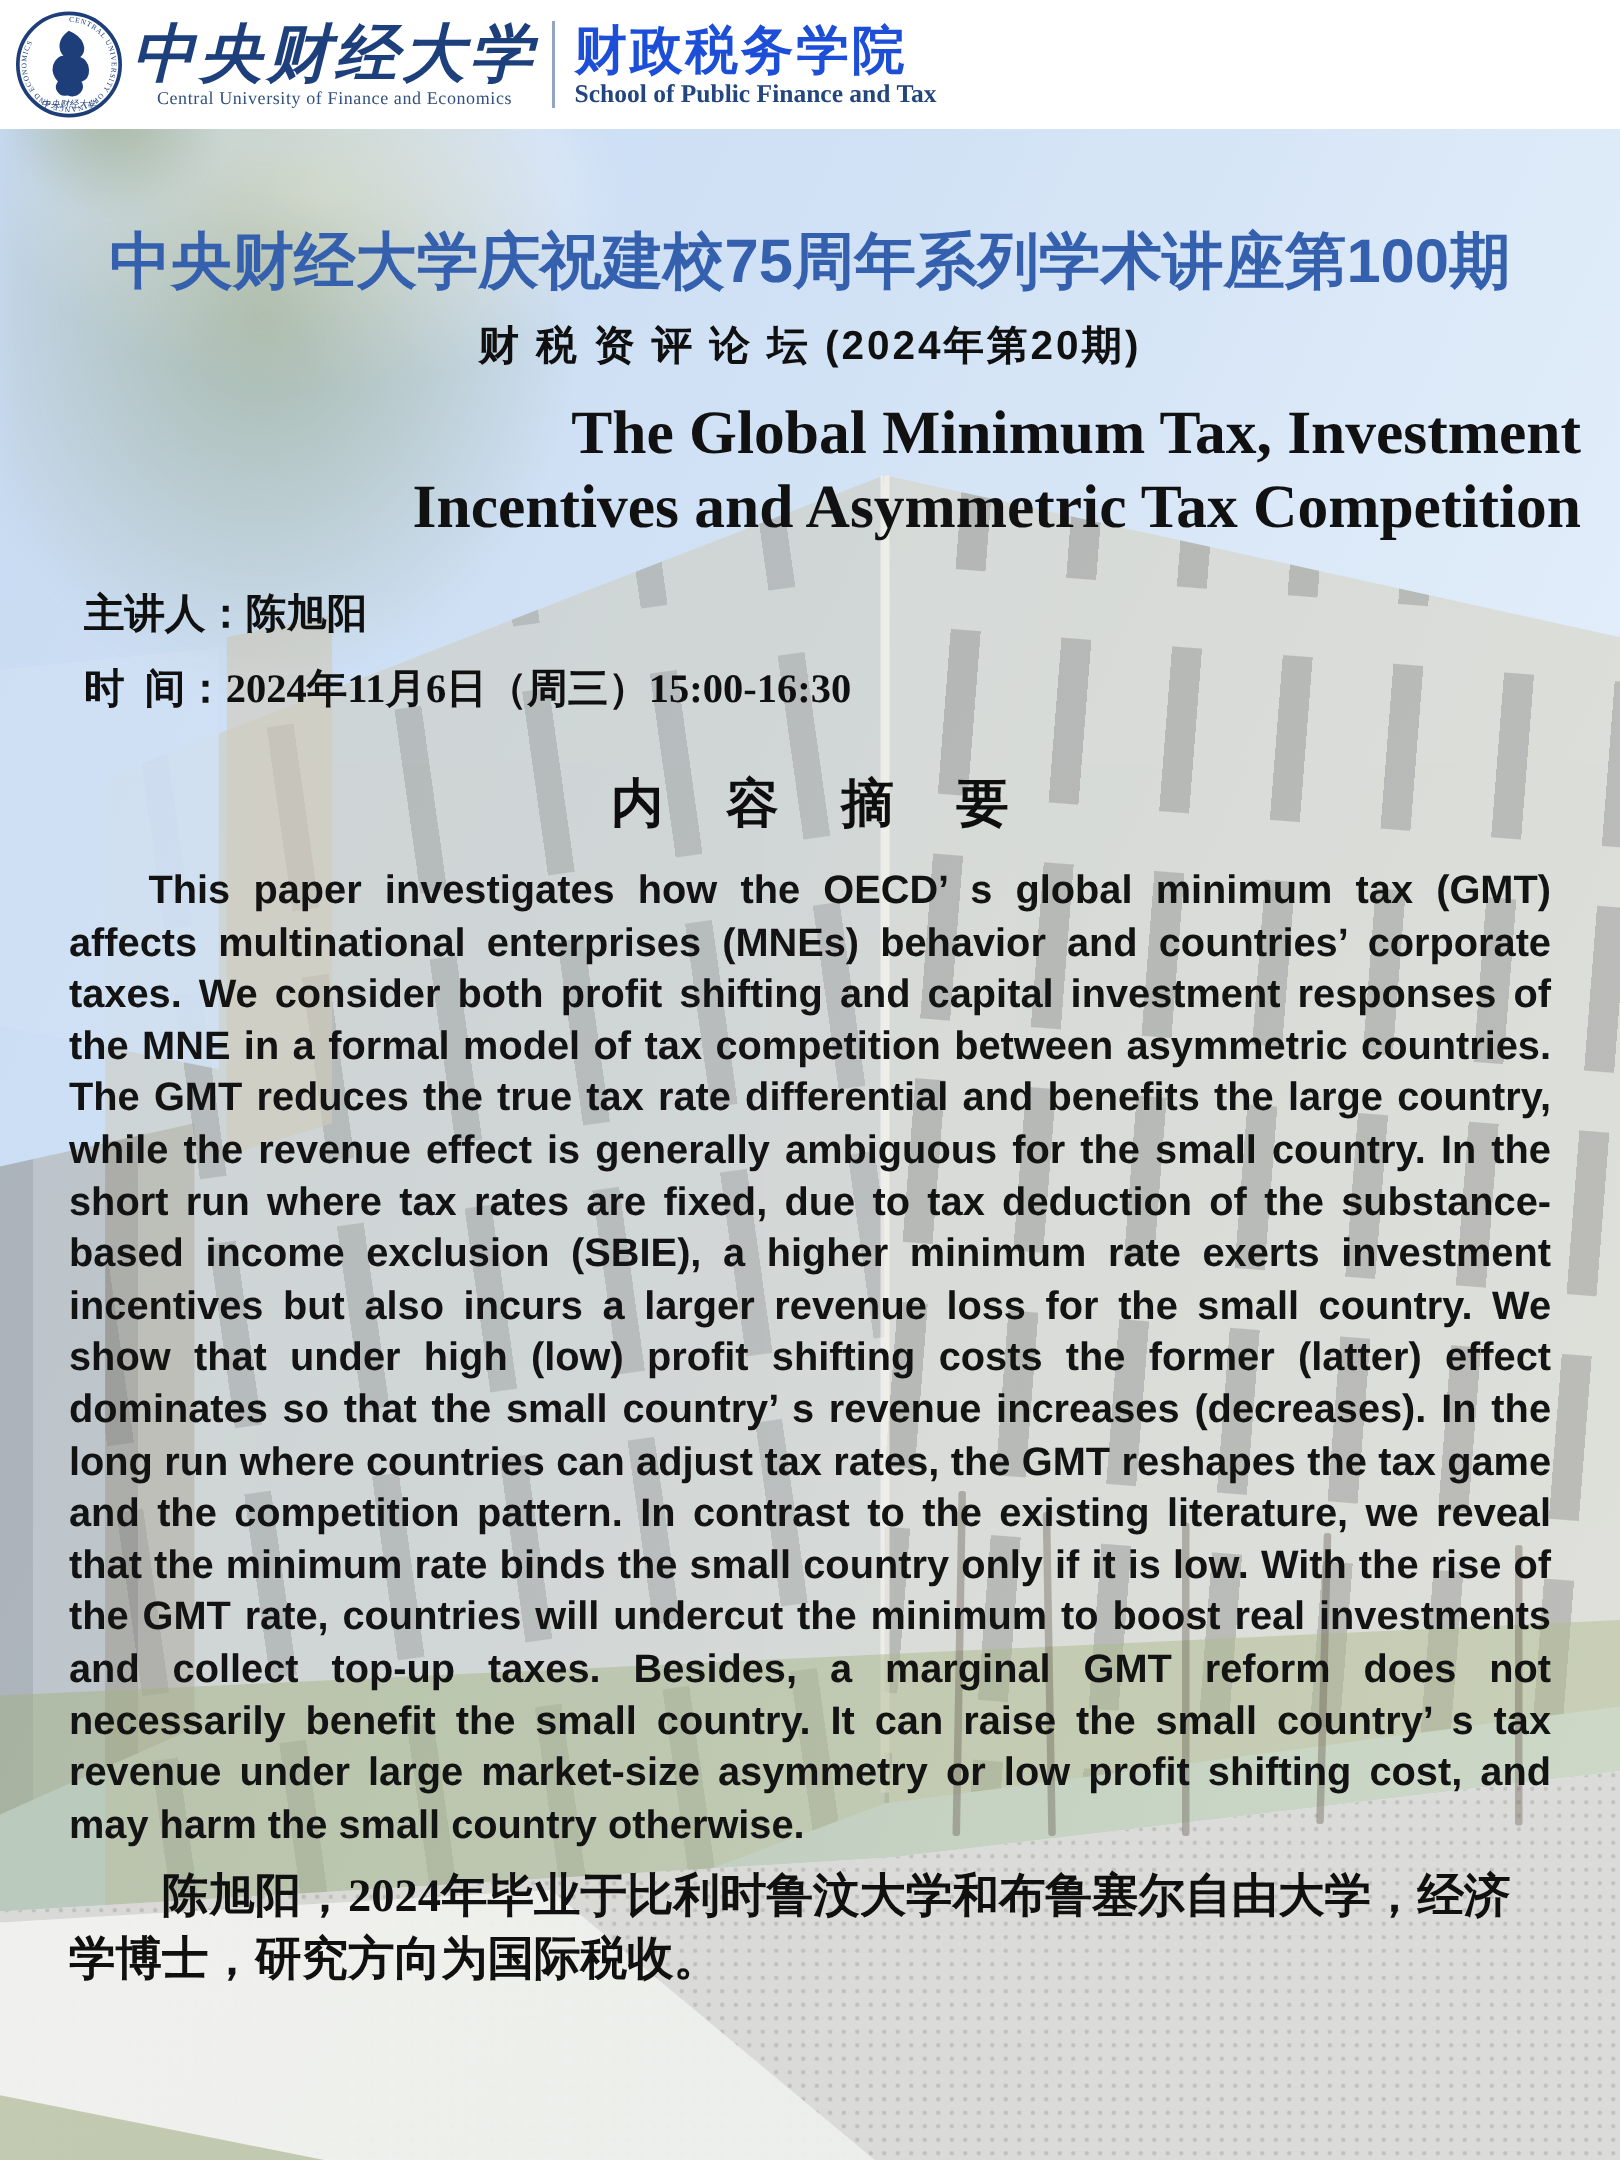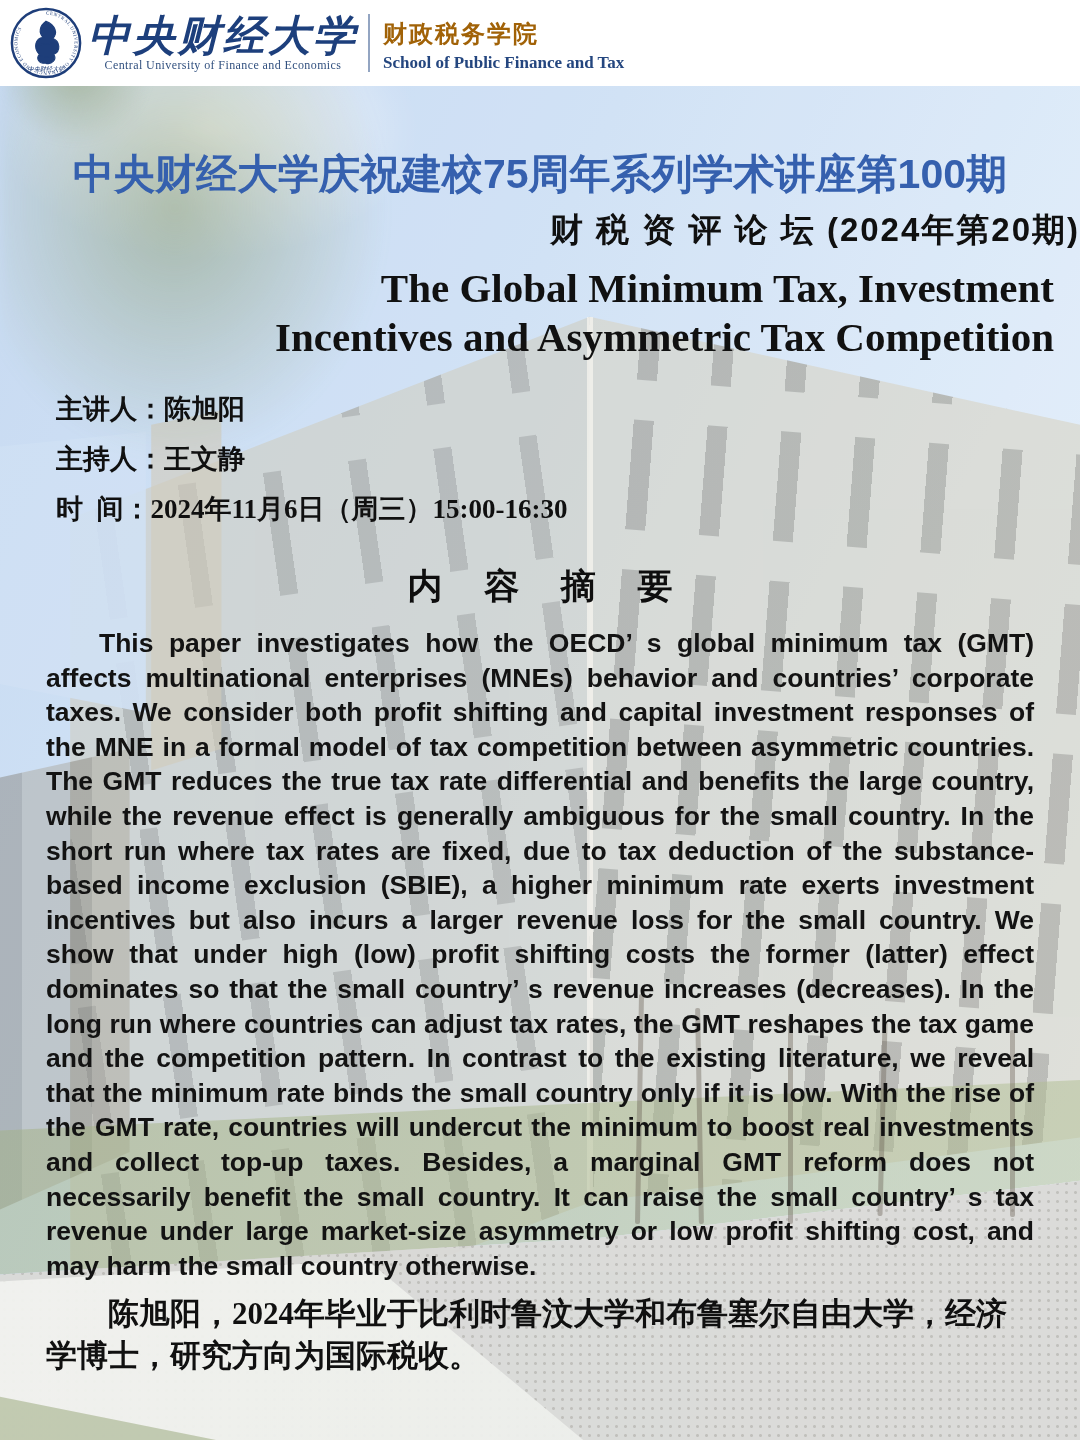--- a/index.html
+++ b/index.html
@@ -59,27 +59,27 @@
   .content{position:absolute;inset:0;z-index:1;}
   .header{height:86px;background:#fff;display:flex;align-items:center;padding-left:10px;box-sizing:border-box;}
   .logo{width:72px;height:72px;flex:0 0 auto;}
   .uni-block{margin-left:6px;text-align:center;}
   .uni-cn{font-size:42px;line-height:44px;font-weight:bold;font-style:italic;color:#1d3f7c;
     letter-spacing:3px;font-family:"DejaVu Serif",serif;}
   .uni-en{font-size:12px;line-height:14px;color:#31507f;letter-spacing:.4px;
     font-family:"Liberation Serif",serif;}
   .divider{width:2px;height:58px;background:#93a5c2;margin:0 13px 0 10px;}
   .school-block{padding-top:2px;}
-  .school-cn{font-size:24px;line-height:38px;font-weight:800;color:#a16207;letter-spacing:2px;
+  .school-cn{font-size:35px;line-height:38px;font-weight:800;color:#1d4ed8;letter-spacing:2px;
     font-family:"Liberation Sans","DejaVu Sans",sans-serif;}
   .school-en{font-size:17px;line-height:20px;font-weight:bold;color:#24467f;
     font-family:"Liberation Serif",serif;}
   .series-title{margin-top:62px;text-align:center;font-size:41px;line-height:52px;font-weight:bold;
     color:#3560ae;font-family:"Liberation Sans","DejaVu Sans",sans-serif;}
-  .forum-title{margin-top:8px;text-align:right;font-size:33px;line-height:44px;font-weight:bold;
+  .forum-title{margin-top:8px;text-align:center;font-size:27px;line-height:44px;font-weight:bold;
     color:#101010;letter-spacing:2px;font-family:"Liberation Sans","DejaVu Sans",sans-serif;}
   .lecture-title{margin:12px 26px 0;text-align:right;font-size:41px;line-height:49px;font-weight:bold;
     color:#111;font-family:"Liberation Serif","DejaVu Serif",serif;}
   .info{margin:22px 0 0 56px;}
   .info-row{font-size:27px;line-height:50px;font-weight:bold;color:#101010;
     font-family:"Liberation Serif","DejaVu Serif",serif;}
   .info-label{white-space:pre;}
   .abstract-heading{margin-top:30px;text-align:center;font-size:35px;line-height:44px;font-weight:bold;
     color:#0e0e0e;letter-spacing:16px;text-indent:16px;
     font-family:"Liberation Sans","DejaVu Sans",sans-serif;}
@@ -148,21 +148,20 @@
     </header>
 
     <div class="series-title">中央财经大学庆祝建校75周年系列学术讲座第100期</div>
 
     <div class="forum-title">财 税 资 评 论 坛 (2024年第20期)</div>
 
     <h1 class="lecture-title"><span>The Global Minimum Tax, Investment</span><br><span>Incentives and Asymmetric Tax Competition</span></h1>
 
     <div class="info">
       <div class="info-row"><span class="info-label">主讲人：</span><span>陈旭阳</span></div>
-      <div class="info-row"><span class="info-label">主持人：</span><span>王文静</span></div>
       <div class="info-row"><span class="info-label">时  间：</span><span>2024年11月6日（周三）15:00-16:30</span></div>
     </div>
 
     <div class="abstract-heading">内 容 摘 要</div>
 
     <p class="abstract-body">This paper investigates how the OECD’ s global minimum tax (GMT) affects multinational enterprises (MNEs) behavior and countries’ corporate taxes. We consider both profit shifting and capital investment responses of the MNE in a formal model of tax competition between asymmetric countries. The GMT reduces the true tax rate differential and benefits the large country, while the revenue effect is generally ambiguous for the small country. In the short run where tax rates are fixed, due to tax deduction of the substance-based income exclusion (SBIE), a higher minimum rate exerts investment incentives but also incurs a larger revenue loss for the small country. We show that under high (low) profit shifting costs the former (latter) effect dominates so that the small country’ s revenue increases (decreases). In the long run where countries can adjust tax rates, the GMT reshapes the tax game and the competition pattern. In contrast to the existing literature, we reveal that the minimum rate binds the small country only if it is low. With the rise of the GMT rate, countries will undercut the minimum to boost real investments and collect top-up taxes. Besides, a marginal GMT reform does not necessarily benefit the small country. It can raise the small country’ s tax revenue under large market-size asymmetry or low profit shifting cost, and may harm the small country otherwise.</p>
 
     <p class="bio">陈旭阳，2024年毕业于比利时鲁汶大学和布鲁塞尔自由大学，经济学博士，研究方向为国际税收。</p>
 
   </div>

